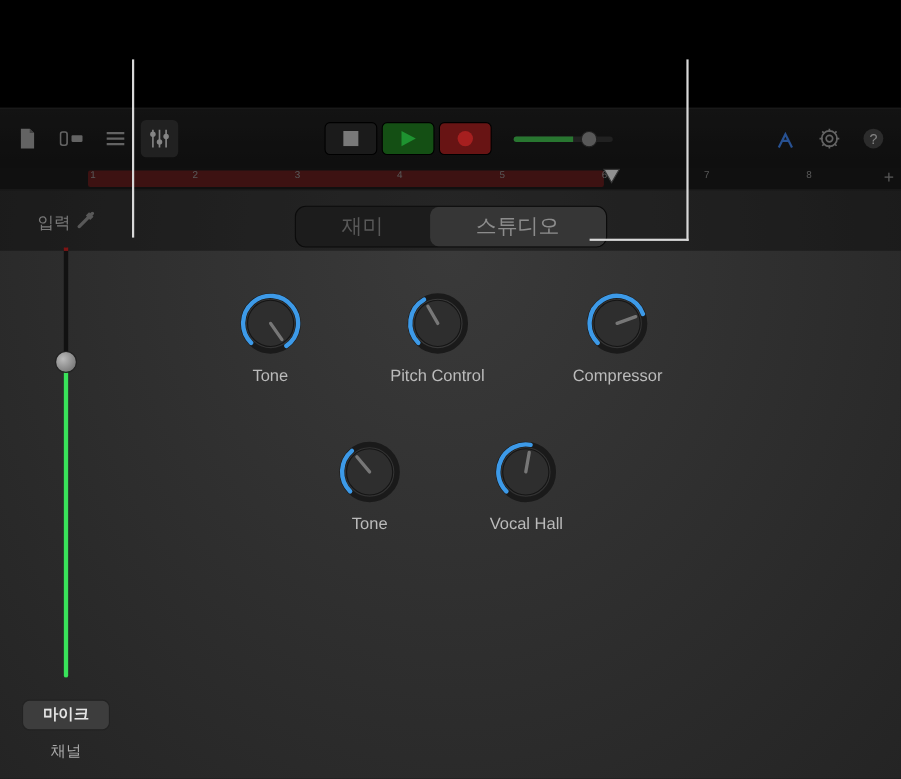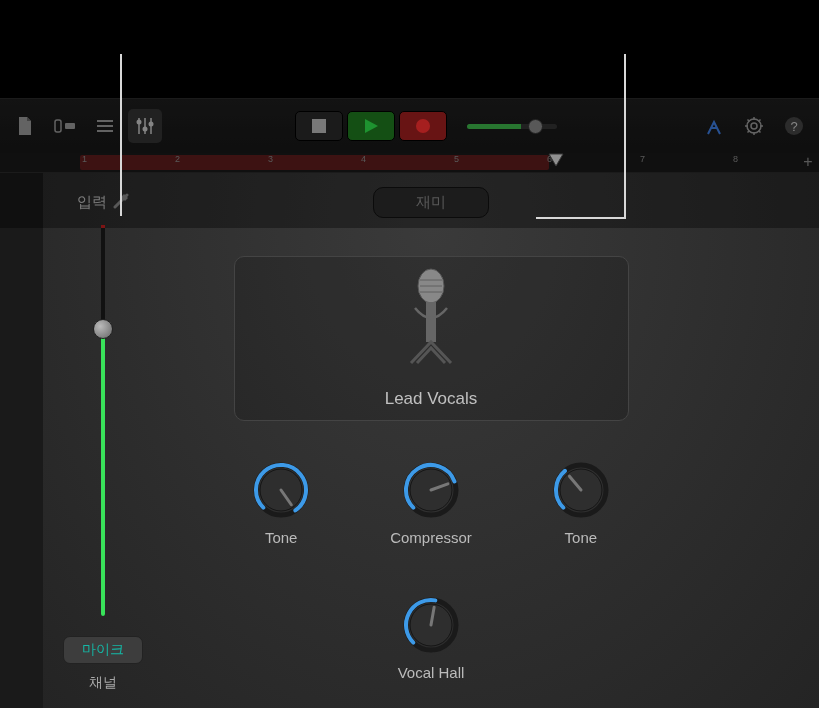--- a/index.html
+++ b/index.html
@@ -62,51 +62,50 @@
 .ruler .tick { position:absolute; top:1px; font-size:9px; color:#888; }
 .ruler .playhead {
   position:absolute; top:0; left:548px;
 }
 .ruler .playhead svg { display:block; }
 .ruler .addbtn { position:absolute; right:2px; top:0; color:#888; font-size:16px; width:18px; text-align:center;}
 .main {
   position: relative;
   height: 535px;
   background: radial-gradient(ellipse at 50% 10%, #3a3a3a, #242424);
-  margin-left: 43px;
 }
 .leftcol, .rightcol {
   position:absolute; top:16px; bottom:16px; width:100px;
   display:flex; flex-direction:column; align-items:center;
 }
 .leftcol { left:10px; }
 .rightcol { right:10px; }
 .iolabel { font-size:15px; color:#bbb; height:26px; display:flex; align-items:center; gap:6px; }
 .fadertrack {
   flex:1; width:4px; background:#111; border-radius:2px; margin:10px 0 20px 0; position:relative;
 }
 .fadergreen { position:absolute; bottom:0; left:0; right:0; background:#39e35a; border-radius:2px; }
 .faderred   { position:absolute; top:0; left:0; right:0; height:3px; background:#c02020; }
 .faderthumb {
   position:absolute; left:-8px; width:20px; height:20px; border-radius:50%;
   background: radial-gradient(circle at 35% 35%, #bbb, #666);
   border:1px solid #222;
 }
 .pill {
-  background:#3d3d3d; color:#14b8a6; font-size:14px;
-  padding:4px 18px; border-radius:7px; border:1px solid #222;
+  background:#3d3d3d; color:#e5e5e5; font-size:14px;
+  padding:4px 18px; border-radius:7px; border:1px solid #222;font-weight:bold;
 }
 .sublabel { font-size:14px; color:#aaa; margin-top:10px; }
 
 .center { position:absolute; left:140px; right:140px; top:10px; bottom:0; display:flex; flex-direction:column; align-items:center; }
 .seg {
   display:flex; background:#2b2b2b; border-radius:10px; border:1px solid #111;
   overflow:hidden; margin-top:4px;
 }
-.seg div { padding:5px 42px; font-size:15px; color:#888; }
+.seg div { padding:5px 42px; font-size:19px; color:#888; }
 .seg div.sel { background:#545454; color:#d8d8d8; border-radius:8px; }
 
 .patchbox {
   margin-top:38px;
   width:395px; height:165px;
   border:1px solid #444; border-radius:10px;
   background: rgba(0,0,0,0.15);
   display:flex; flex-direction:column; align-items:center; justify-content:center;
   gap:12px;
 }
@@ -240,47 +239,46 @@
       <div class="faderthumb" style="top:24%"></div>
     </div>
     <div class="pill">마이크</div>
     <div class="sublabel">채널</div>
   </div>
 
 
   <div class="center">
     <div class="seg">
       <div>재미</div>
-    </div>
-
-    <div class="patchbox">
-      <span>
-        <svg width="60" height="105" viewBox="0 0 60 105">
-          <ellipse cx="30" cy="18" rx="13" ry="17" fill="#888" stroke="#555"></ellipse>
-          <path d="M19 12h22M19 18h22M19 24h22" stroke="#555" stroke-width="0.8"></path>
-          <rect x="25" y="34" width="10" height="40" fill="#666"></rect>
-          <path d="M14 40 q16 20 32 0" stroke="#666" stroke-width="2.5" fill="none"></path>
-          <path d="M10 95 L30 74 L50 95" stroke="#555" stroke-width="3" fill="none"></path>
-          <path d="M16 95 L30 80 L44 95" stroke="#555" stroke-width="3" fill="none"></path>
-        </svg>
-      </span>
-      <div class="patchlabel">Lead Vocals</div>
-    </div>
+      <div class="sel">스튜디오</div>
+    </div>
+
 
     <div class="knobs" id="knobs-container">
         <div class="knob">
     <div class="kdial">
       <svg width="58" height="58">
         <circle cx="29" cy="29" r="25" fill="none" stroke="#1a1a1a" stroke-width="5"></circle>
         <path d="M 11.322330470336308 46.67766952966369 A 25 25 0 1 1 43.33941090877615 49.4788011072248" stroke="#3d9ae8" stroke-width="4" fill="none" stroke-linecap="round"></path>
         <circle cx="29" cy="29" r="21" fill="#2e2e2e" stroke="#151515"></circle>
         <line x1="29" y1="29" x2="39.32437585431883" y2="43.74473679720185" stroke="#777" stroke-width="3" stroke-linecap="round"></line>
       </svg>
     </div>
     <div class="knoblabel">Tone</div>
+        </div>
+        <div class="knob">
+    <div class="kdial">
+      <svg width="58" height="58">
+        <circle cx="29" cy="29" r="25" fill="none" stroke="#1a1a1a" stroke-width="5"></circle>
+        <path d="M 11.322330470336308 46.67766952966369 A 25 25 0 0 1 16.500000000000007 7.349364905389031" stroke="#3d9ae8" stroke-width="4" fill="none" stroke-linecap="round"></path>
+        <circle cx="29" cy="29" r="21" fill="#2e2e2e" stroke="#151515"></circle>
+        <line x1="29" y1="29" x2="20.000000000000004" y2="13.411542731880104" stroke="#777" stroke-width="3" stroke-linecap="round"></line>
+      </svg>
+    </div>
+    <div class="knoblabel">Pitch Control</div>
         </div>
         <div class="knob">
     <div class="kdial">
       <svg width="58" height="58">
         <circle cx="29" cy="29" r="25" fill="none" stroke="#1a1a1a" stroke-width="5"></circle>
         <path d="M 11.322330470336308 46.67766952966369 A 25 25 0 1 1 52.49231551964771 20.44949641685828" stroke="#3d9ae8" stroke-width="4" fill="none" stroke-linecap="round"></path>
         <circle cx="29" cy="29" r="21" fill="#2e2e2e" stroke="#151515"></circle>
         <line x1="29" y1="29" x2="45.91446717414635" y2="22.843637420137963" stroke="#777" stroke-width="3" stroke-linecap="round"></line>
       </svg>
     </div>

